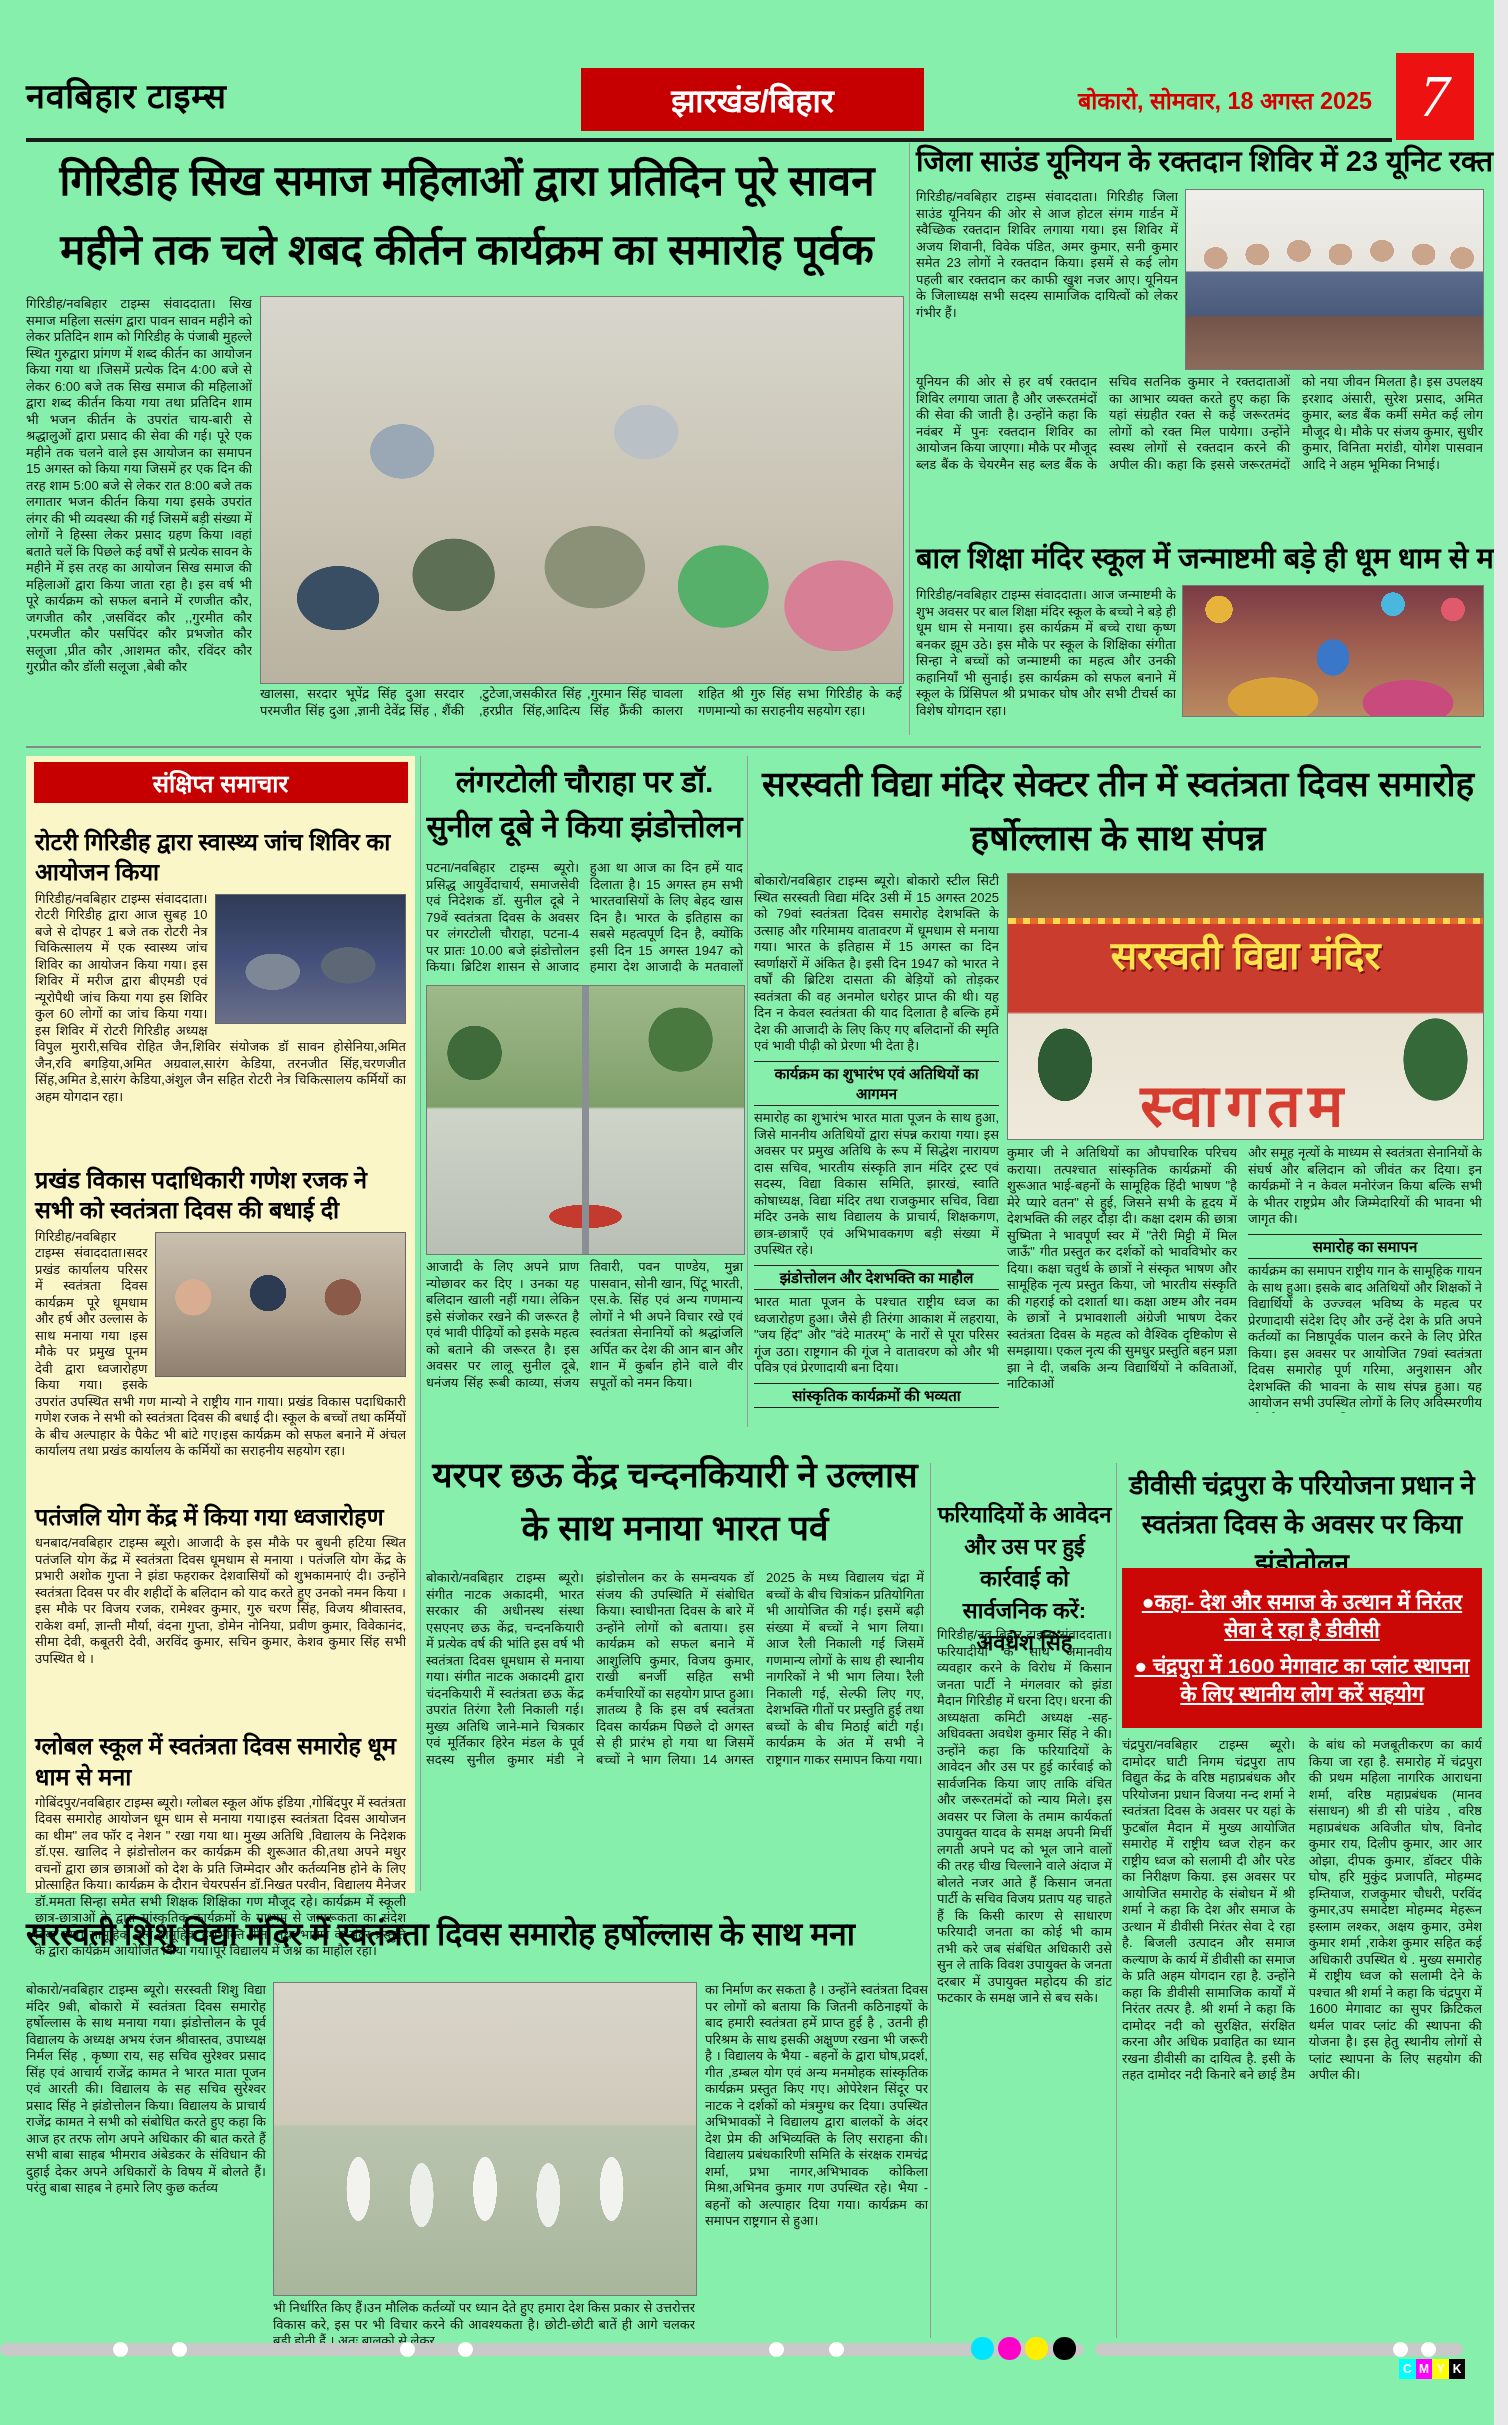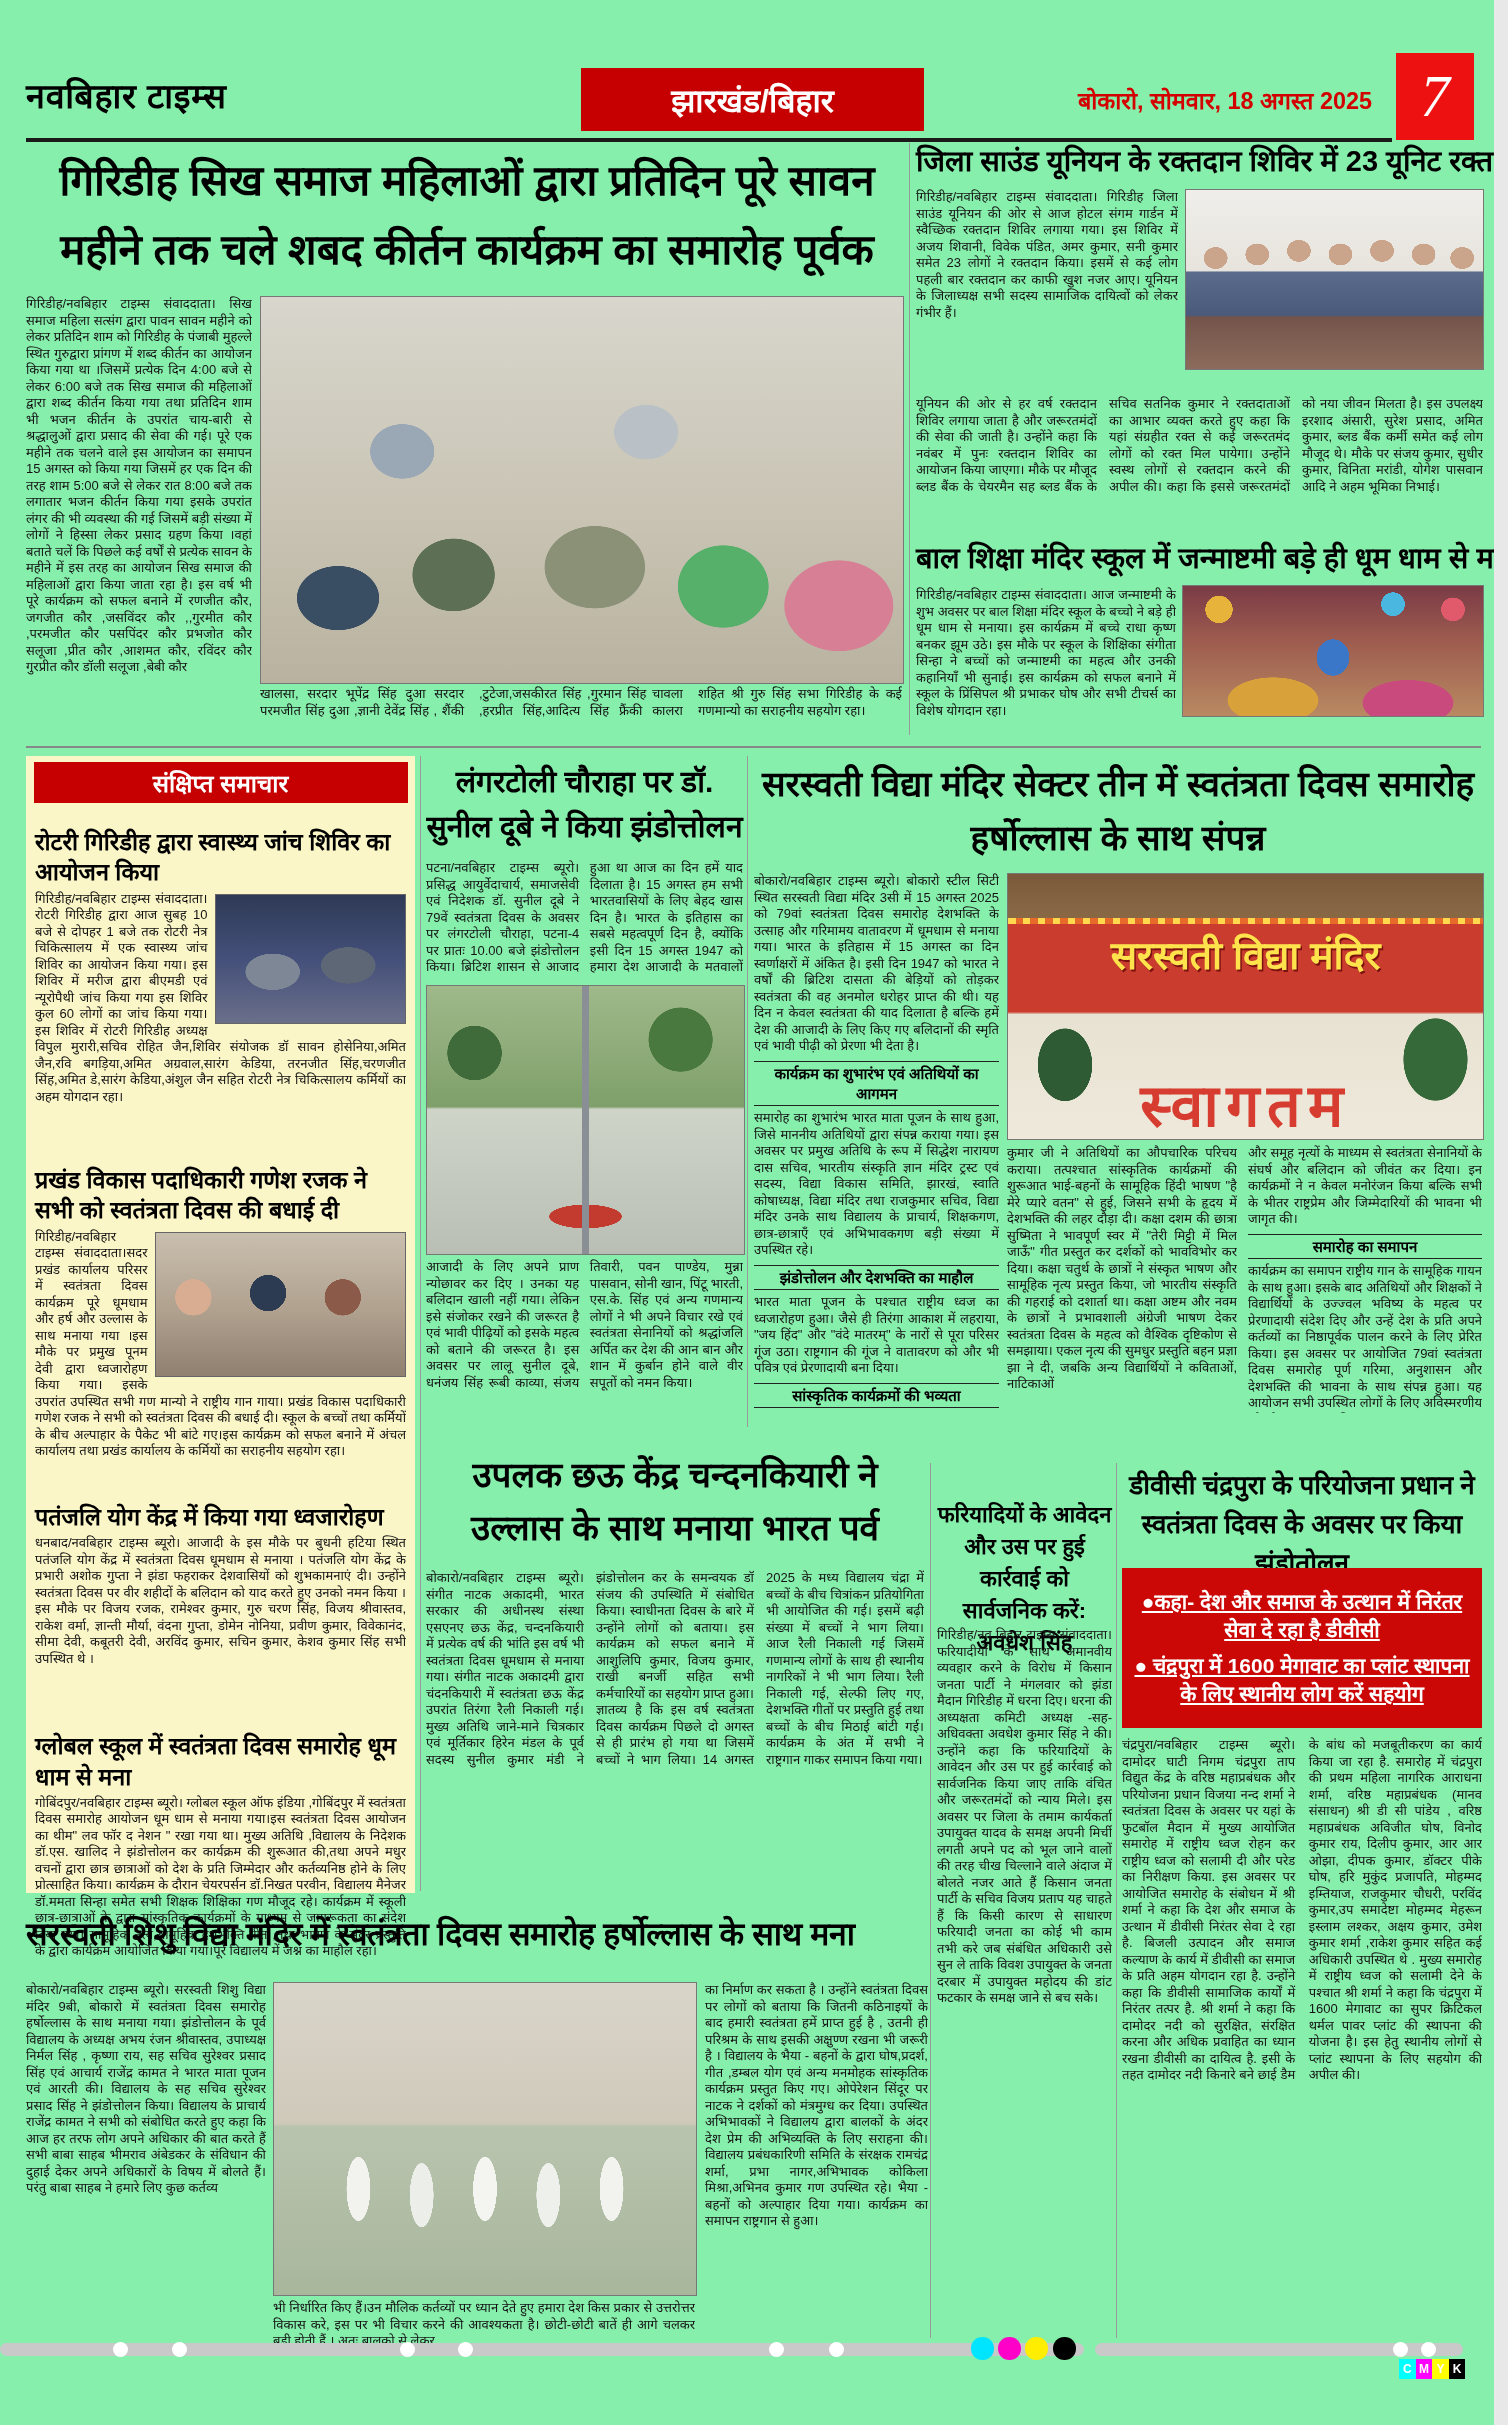--- a/index.html
+++ b/index.html
@@ -40,21 +40,21 @@
   .blood-photo{left:1185px;top:189px;width:297px;height:179px;
      background:
        radial-gradient(19.6px 18px at 10% 38%,#caa58c 0 60%,transparent 61%),
        radial-gradient(19.6px 18px at 24% 36%,#caa58c 0 60%,transparent 61%),
        radial-gradient(19.6px 18px at 38% 34%,#caa58c 0 60%,transparent 61%),
        radial-gradient(19.6px 18px at 52% 36%,#caa58c 0 60%,transparent 61%),
        radial-gradient(19.6px 18px at 66% 34%,#caa58c 0 60%,transparent 61%),
        radial-gradient(19.6px 18px at 80% 36%,#caa58c 0 60%,transparent 61%),
        radial-gradient(19.6px 18px at 93% 38%,#caa58c 0 60%,transparent 61%),
        linear-gradient(180deg,#efeeea 0%,#e7e4dd 45%,#5a6b8c 46%,#4a5a7a 70%,#74544a 71%,#8c6b5c 100%);}
-  .blood-cols{left:916px;top:396px;width:567px;height:172px;column-count:3;column-gap:12px;}
+  .blood-cols{left:916px;top:374px;width:567px;height:172px;column-count:3;column-gap:12px;}
   
   .jn-headline{left:916px;top:537px;width:567px;font-size:29px;white-space:nowrap;}
   .jn-col{left:916px;top:587px;width:260px;height:151px;}
   .jn-photo{left:1182px;top:585px;width:300px;height:130px;
      background:
        radial-gradient(22.6px 22.6px at 12% 18%,#e8b33a 0 60%,transparent 61%),
        radial-gradient(19.6px 19.6px at 70% 14%,#49b7e0 0 60%,transparent 61%),
        radial-gradient(19.6px 19.6px at 90% 18%,#e05a6c 0 60%,transparent 61%),
        radial-gradient(27px 30px at 50% 55%,#3a77c9 0 60%,transparent 61%),
        radial-gradient(75px 38px at 30% 88%,#d9a13a 0 60%,transparent 61%),
@@ -223,21 +223,21 @@
     <div class="svm-welcome">स्वागतम</div>
   </div>
 
   <div class="abs body-txt svm-mid">कुमार जी ने अतिथियों का औपचारिक परिचय कराया। तत्पश्चात सांस्कृतिक कार्यक्रमों की शुरूआत भाई-बहनों के सामूहिक हिंदी भाषण "है मेरे प्यारे वतन" से हुई, जिसने सभी के हृदय में देशभक्ति की लहर दौड़ा दी। कक्षा दशम की छात्रा सुष्मिता ने भावपूर्ण स्वर में "तेरी मिट्टी में मिल जाऊँ" गीत प्रस्तुत कर दर्शकों को भावविभोर कर दिया। कक्षा चतुर्थ के छात्रों ने संस्कृत भाषण और सामूहिक नृत्य प्रस्तुत किया, जो भारतीय संस्कृति की गहराई को दशार्ता था। कक्षा अष्टम और नवम के छात्रों ने प्रभावशाली अंग्रेजी भाषण देकर स्वतंत्रता दिवस के महत्व को वैश्विक दृष्टिकोण से समझाया। एकल नृत्य की सुमधुर प्रस्तुति बहन प्रज्ञा झा ने दी, जबकि अन्य विद्यार्थियों ने कविताओं, नाटिकाओं</div>
   <div class="abs svm-right" style="overflow:hidden;">
     <div class="body-txt">और समूह नृत्यों के माध्यम से स्वतंत्रता सेनानियों के संघर्ष और बलिदान को जीवंत कर दिया। इन कार्यक्रमों ने न केवल मनोरंजन किया बल्कि सभी के भीतर राष्ट्रप्रेम और जिम्मेदारियों की भावना भी जागृत की।</div>
     <div class="svm-sub">समारोह का समापन</div>
     <div class="body-txt">कार्यक्रम का समापन राष्ट्रीय गान के सामूहिक गायन के साथ हुआ। इसके बाद अतिथियों और शिक्षकों ने विद्यार्थियों के उज्ज्वल भविष्य के महत्व पर प्रेरणादायी संदेश दिए और उन्हें देश के प्रति अपने कर्तव्यों का निष्ठापूर्वक पालन करने के लिए प्रेरित किया। इस अवसर पर आयोजित 79वां स्वतंत्रता दिवस समारोह पूर्ण गरिमा, अनुशासन और देशभक्ति की भावना के साथ संपन्न हुआ। यह आयोजन सभी उपस्थित लोगों के लिए अविस्मरणीय और प्रेरणादायक साबित हुआ।</div>
   </div>
 
-  <div class="abs hd center sna-headline">उपलक छऊ केंद्र चन्दनकियारी ने उल्लास के साथ मनाया भारत पर्व</div>
+  <div class="abs hd center sna-headline">यरपर छऊ केंद्र चन्दनकियारी ने उल्लास के साथ मनाया भारत पर्व</div>
   <div class="abs body-txt sna-cols">बोकारो/नवबिहार टाइम्स ब्यूरो। संगीत नाटक अकादमी, भारत सरकार की अधीनस्थ संस्था एसएनए छऊ केंद्र, चन्दनकियारी में प्रत्येक वर्ष की भांति इस वर्ष भी स्वतंत्रता दिवस धूमधाम से मनाया गया। संगीत नाटक अकादमी द्वारा चंदनकियारी में स्वतंत्रता छऊ केंद्र उपरांत तिरंगा रैली निकाली गई। मुख्य अतिथि जाने-माने चित्रकार एवं मूर्तिकार हिरेन मंडल के पूर्व सदस्य सुनील कुमार मंडी ने झंडोत्तोलन कर के समन्वयक डॉ संजय की उपस्थिति में संबोधित किया। स्वाधीनता दिवस के बारे में उन्होंने लोगों को बताया। इस कार्यक्रम को सफल बनाने में आशुलिपि कुमार, विजय कुमार, राखी बनर्जी सहित सभी कर्मचारियों का सहयोग प्राप्त हुआ। ज्ञातव्य है कि इस वर्ष स्वतंत्रता दिवस कार्यक्रम पिछले दो अगस्त से ही प्रारंभ हो गया था जिसमें बच्चों ने भाग लिया। 14 अगस्त 2025 के मध्य विद्यालय चंद्रा में बच्चों के बीच चित्रांकन प्रतियोगिता भी आयोजित की गई। इसमें बढ़ी संख्या में बच्चों ने भाग लिया। आज रैली निकाली गई जिसमें गणमान्य लोगों के साथ ही स्थानीय नागरिकों ने भी भाग लिया। रैली निकाली गई, सेल्फी लिए गए, देशभक्ति गीतों पर प्रस्तुति हुई तथा बच्चों के बीच मिठाई बांटी गई। कार्यक्रम के अंत में सभी ने राष्ट्रगान गाकर समापन किया गया।</div>
 
   <div class="rule-v" style="left:930px;top:1463px;height:875px;"></div>
   <div class="rule-v" style="left:1116px;top:1463px;height:875px;"></div>
 
   <div class="abs hd center comp-headline">फरियादियों के आवेदन और उस पर हुई कार्रवाई को सार्वजनिक करें: अवधेश सिंह</div>
   <div class="abs body-txt comp-col">गिरिडीह/नव बिहार टाइम्स संवाददाता। फरियादीयों के साथ अमानवीय व्यवहार करने के विरोध में किसान जनता पार्टी ने मंगलवार को झंडा मैदान गिरिडीह में धरना दिए। धरना की अध्यक्षता कमिटी अध्यक्ष -सह- अधिवक्ता अवधेश कुमार सिंह ने की। उन्होंने कहा कि फरियादियों के आवेदन और उस पर हुई कार्रवाई को सार्वजनिक किया जाए ताकि वंचित और जरूरतमंदों को न्याय मिले। इस अवसर पर जिला के तमाम कार्यकर्ता उपायुक्त यादव के समक्ष अपनी मिर्ची लगती अपने पद को भूल जाने वालों की तरह चीख चिल्लाने वाले अंदाज में बोलते नजर आते हैं किसान जनता पार्टी के सचिव विजय प्रताप यह चाहते हैं कि किसी कारण से साधारण फरियादी जनता का कोई भी काम तभी करे जब संबंधित अधिकारी उसे सुन ले ताकि विवश उपायुक्त के जनता दरबार में उपायुक्त महोदय की डांट फटकार के समक्ष जाने से बच सके।</div>
 
   <div class="abs hd center dvc-headline">डीवीसी चंद्रपुरा के परियोजना प्रधान ने स्वतंत्रता दिवस के अवसर पर किया झंडोतोलन</div>
   <div class="abs dvc-redbox">

